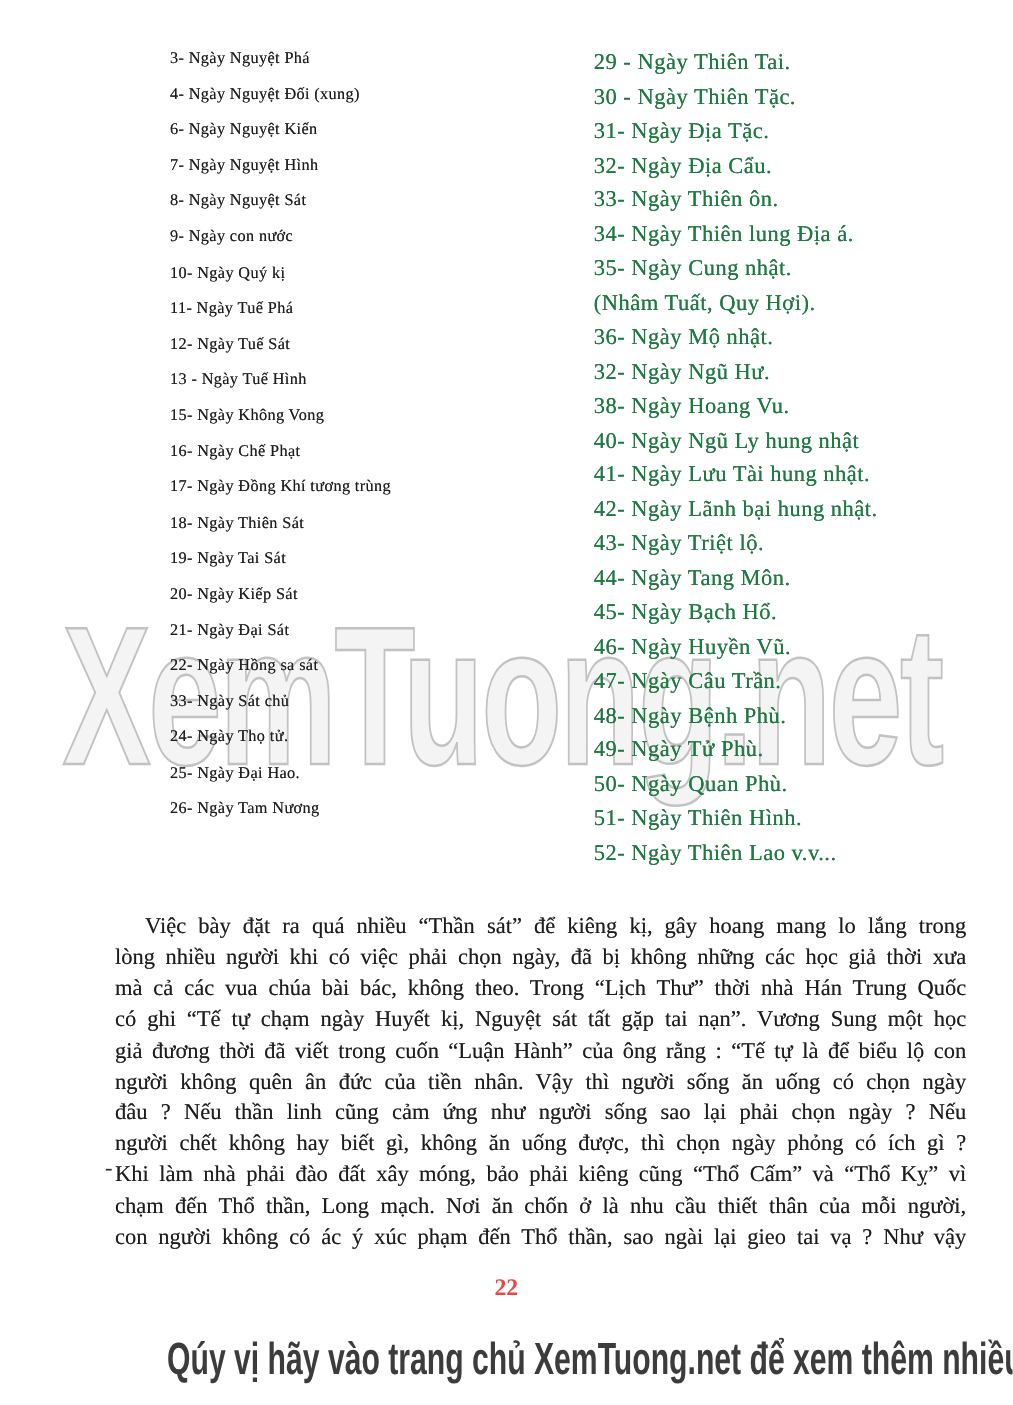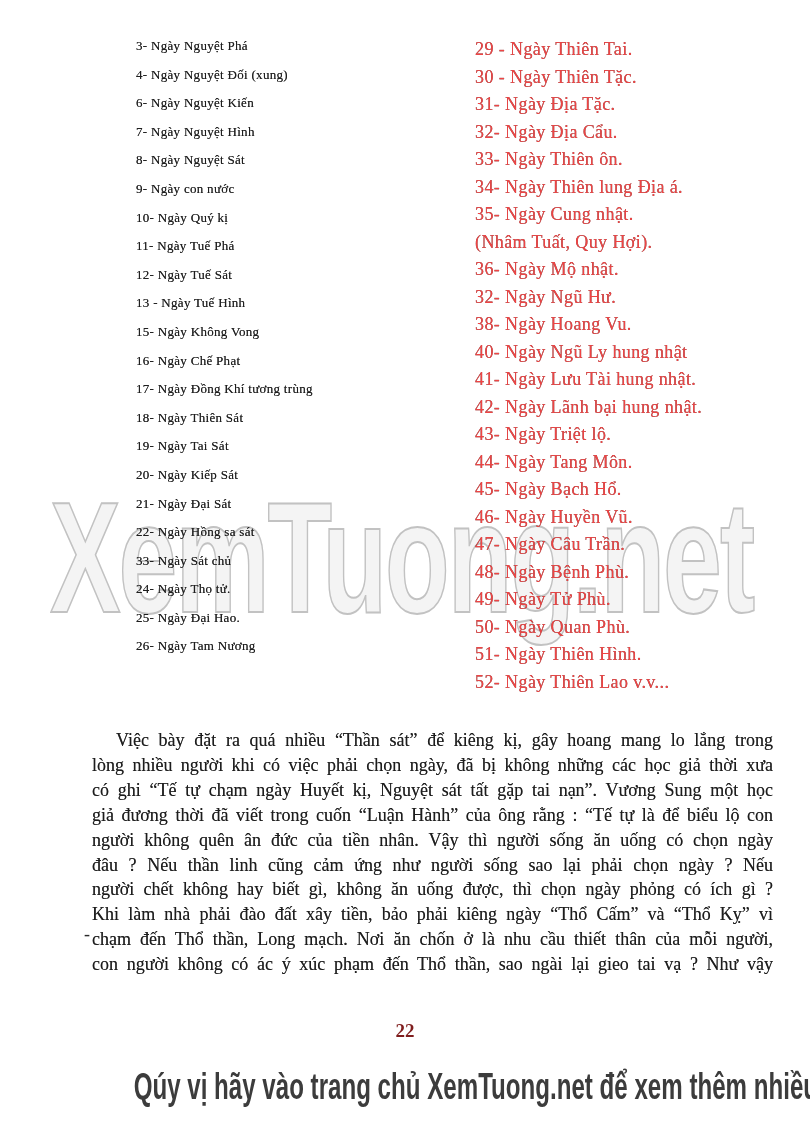--- a/index.html
+++ b/index.html
@@ -43,21 +43,21 @@
     font-size:13px;
     line-height:28.6px;
     letter-spacing:0.3px;
     color:#1e1e1e;
   }
   .col-right{left:475px;top:36px;}
   .col-right .li{
     font-size:18px;
     line-height:27.5px;
     letter-spacing:0.4px;
-    color:#ef4444;
+    color:#15803d;
   }
 
   .para{
     position:absolute;
     left:92px;top:728px;
     width:681px;
     font-size:18px;
     line-height:24.9px;
     color:#1d1d1d;
   }
@@ -76,21 +76,21 @@
     color:#2a2a2a;
   }
 
   .pagenum{
     position:absolute;
     left:0;right:0;
     top:1020px;
     text-align:center;
     font-size:19px;
     font-weight:bold;
-    color:#7f1d1d;
+    color:#ef4444;
   }
 
   .footer{
     position:absolute;
     left:0;right:0;
     top:1066px;
     text-align:center;
     font-family:"Liberation Sans", sans-serif;
     font-weight:bold;
     font-size:36px;
@@ -157,26 +157,27 @@
       <div class="li">48- Ngày Bệnh Phù.</div>
       <div class="li">49- Ngày Tử Phù.</div>
       <div class="li">50- Ngày Quan Phù.</div>
       <div class="li">51- Ngày Thiên Hình.</div>
       <div class="li">52- Ngày Thiên Lao v.v...</div>
     </div>
 
     <div class="para">
       <div class="pl first">Việc bày đặt ra quá nhiều “Thần sát” để kiêng kị, gây hoang mang lo lắng trong</div>
       <div class="pl">lòng nhiều người khi có việc phải chọn ngày, đã bị không những các học giả thời xưa</div>
+      <div class="pl">mà cả các vua chúa bài bác, không theo. Trong “Lịch Thư” thời nhà Hán Trung Quốc</div>
       <div class="pl">có ghi “Tế tự chạm ngày Huyết kị, Nguyệt sát tất gặp tai nạn”. Vương Sung một học</div>
       <div class="pl">giả đương thời đã viết trong cuốn “Luận Hành” của ông rằng : “Tế tự là để biểu lộ con</div>
       <div class="pl">người không quên ân đức của tiền nhân. Vậy thì người sống ăn uống có chọn ngày</div>
       <div class="pl">đâu ? Nếu thần linh cũng cảm ứng như người sống sao lại phải chọn ngày ? Nếu</div>
       <div class="pl">người chết không hay biết gì, không ăn uống được, thì chọn ngày phỏng có ích gì ?</div>
-      <div class="pl">Khi làm nhà phải đào đất xây tiền, bảo phải kiêng ngày “Thổ Cấm” và “Thổ Kỵ” vì</div>
+      <div class="pl">Khi làm nhà phải đào đất xây móng, bảo phải kiêng cũng “Thổ Cấm” và “Thổ Kỵ” vì</div>
       <div class="pl">chạm đến Thổ thần, Long mạch. Nơi ăn chốn ở là nhu cầu thiết thân của mỗi người,</div>
       <div class="pl">con người không có ác ý xúc phạm đến Thổ thần, sao ngài lại gieo tai vạ ? Như vậy</div>
     </div>
 
     <span class="margin-dash">-</span>
 
     <div class="pagenum">22</div>
 
     <div class="footer">Qúy vị hãy vào trang chủ XemTuong.net để xem thêm nhiều mục hay khác</div>
 

